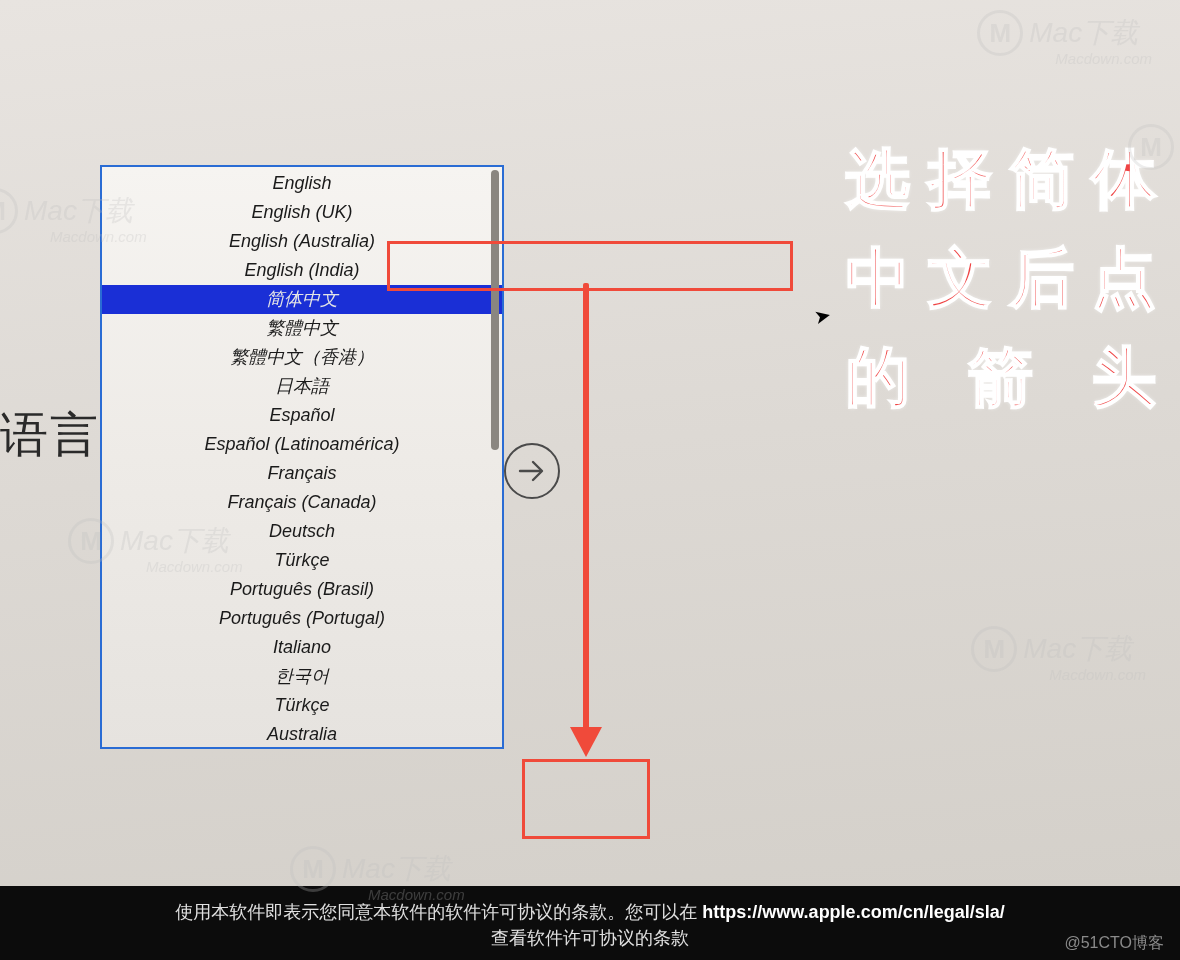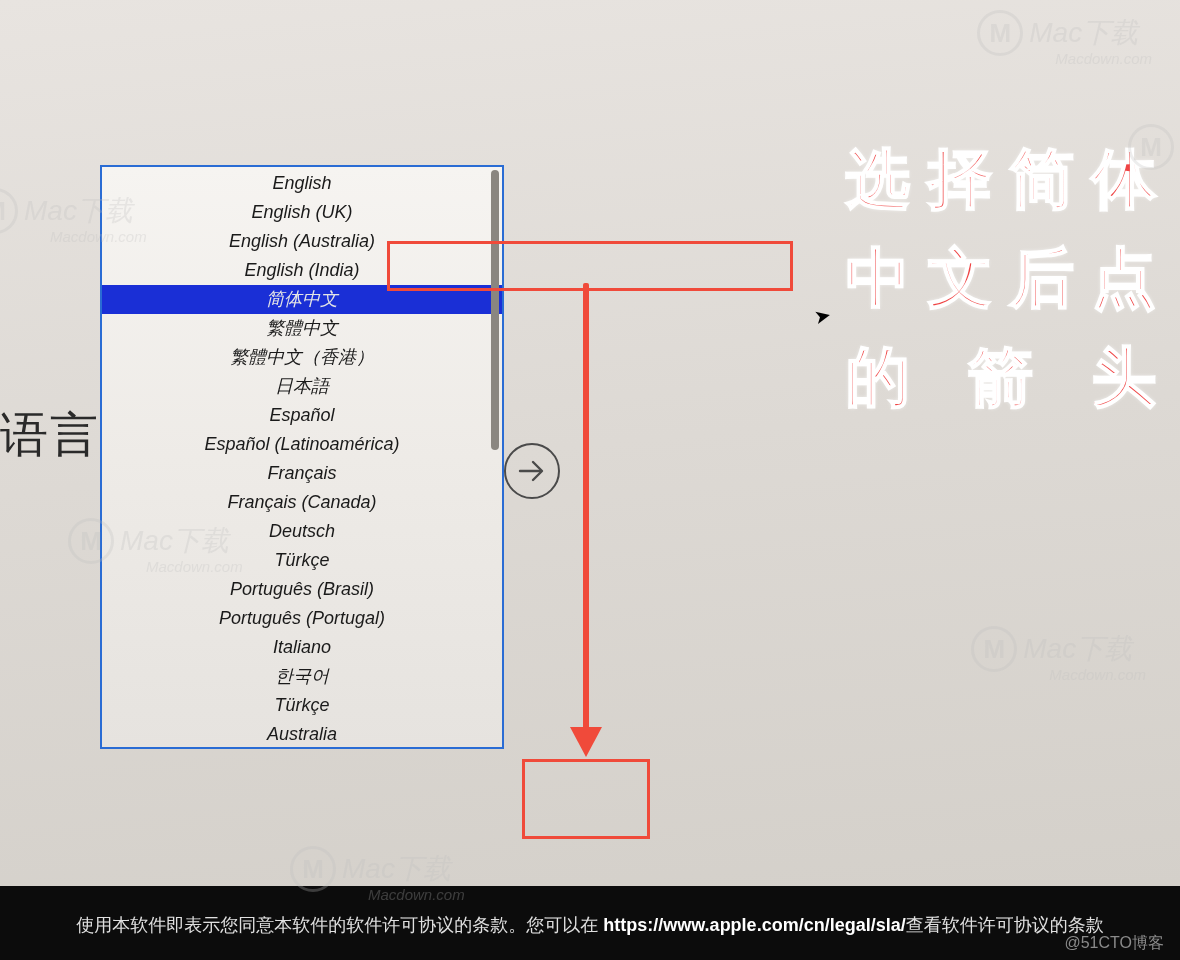--- a/index.html
+++ b/index.html
@@ -134,21 +134,21 @@
       pointer-events: none;
     }
     .bottom-bar {
       position: absolute;
       left: 0; right: 0; bottom: 0;
       height: 74px;
       background: #0c0c0c;
       color: #e0e0e0;
       font-size: 18px;
       display: flex;
-      flex-direction: row;
+      flex-direction: column;
       align-items: center;
       justify-content: center;
       line-height: 1.45;
       padding-top: 4px;
     }
     .bottom-bar .fl { text-align: center; }
     .bottom-bar b { font-weight: 700; color: #fff; }
     .attribution {
       position: absolute;
       right: 16px; bottom: 6px;

